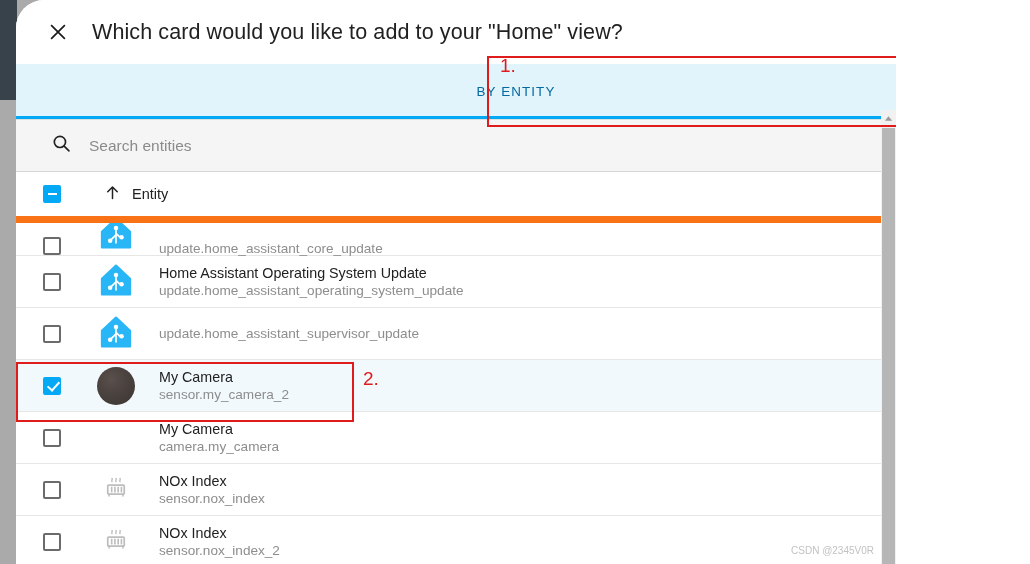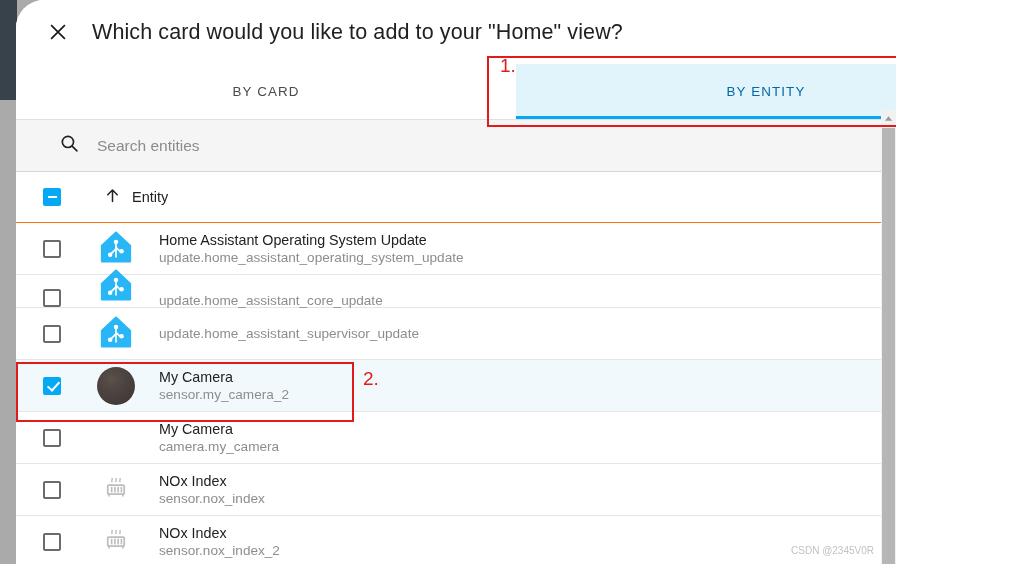--- a/index.html
+++ b/index.html
@@ -90,42 +90,42 @@
     height: 3px;
     background: #03a9f4;
   }
   
   .search-bar {
     flex: 0 0 52px;
     height: 52px;
     background: #f5f5f5;
     display: flex;
     align-items: center;
-    padding: 0 28px;
+    padding: 0 20px;
     border-bottom: 1px solid #d6d6d6;
   }
   .search-icon { margin-left: 15px; margin-right: 15px; display:block; }
   .search-input {
     border: none;
     outline: none;
     background: transparent;
     font-size: 15.5px;
     color: #212121;
     font-family: "Liberation Sans", sans-serif;
     flex: 1;
   }
   .search-input::placeholder { color: #8b8b8b; }
   
   .table-head {
     flex: 0 0 51px;
     height: 51px;
     display: flex;
     align-items: center;
     background: #fff;
-    border-bottom: 1px solid #f97316;
+    border-bottom: 7px solid #f97316;
   }
   .cell-check {
     width: 72px;
     flex: 0 0 72px;
     display: flex;
     align-items: center;
     justify-content: center;
   }
   .cell-icon {
     width: 56px;
@@ -269,21 +269,20 @@
     <div class="dialog-header">
       <button class="close-btn">
         <svg width="22" height="22" viewBox="0 0 24 24" aria-hidden="true">
           <path d="M4.5 4.5 L19.5 19.5 M19.5 4.5 L4.5 19.5" stroke="#1c1c1c" stroke-width="1.9" fill="none"></path>
         </svg>
       </button>
       <div class="dialog-title">Which card would you like to add to your "Home" view?</div>
     </div>
 
     <div class="tabbar">
-      <div class="tab">BY CARD</div>
       <div class="tab active">BY ENTITY</div>
     </div>
 
     <div class="search-bar">
       <span class="search-icon">
         <svg width="21" height="21" viewBox="0 0 24 24" aria-hidden="true">
           <circle cx="10.2" cy="10.2" r="6.4" stroke="#212121" stroke-width="1.9" fill="none"></circle>
           <path d="M15 15 L20.5 20.5" stroke="#212121" stroke-width="1.9" stroke-linecap="round"></path>
         </svg>
       </span>
@@ -298,61 +297,61 @@
         <span>
           <svg width="19" height="19" viewBox="0 0 24 24" aria-hidden="true">
             <path d="M12 19.5 L12 5 M12 5 L6 11 M12 5 L18 11" stroke="#212121" stroke-width="1.9" fill="none" stroke-linecap="round" stroke-linejoin="round"></path>
           </svg>
         </span>
         <span>Entity</span>
       </div>
     </div>
 
     <div class="list" id="entity-list">
-        <div class="row">
+        <div class="row clipped">
           <div class="cell-check">
             <span class="cb"></span>
           </div>
           <div class="cell-icon">
             <span><svg width="36" height="36" viewBox="0 0 24 24" aria-hidden="true">
                 <path d="M12 2.4 L21.4 11.2 V21.6 H2.6 V11.2 Z" fill="#29b6f6" stroke="#29b6f6" stroke-width="1.4" stroke-linejoin="round"></path>
                 <g stroke="#ffffff" stroke-width="1.1" stroke-linecap="round" fill="none">
                   <path d="M12 18.6 V9.4"></path>
                   <path d="M12 13.2 L8.6 16.6"></path>
                   <path d="M12 12.2 L15.2 15.4"></path>
                 </g>
                 <circle cx="12" cy="8.6" r="1.5" fill="#fff"></circle>
                 <circle cx="8.1" cy="17.1" r="1.5" fill="#fff"></circle>
                 <circle cx="15.7" cy="14.9" r="1.5" fill="#fff"></circle>
               </svg></span>
           </div>
           <div class="row-text">
-            <div class="row-name">Home Assistant Operating System Update</div>
-            <div class="row-id">update.home_assistant_operating_system_update</div>
-          </div>
-        </div>
-        <div class="row clipped">
+            <div class="row-id">update.home_assistant_core_update</div>
+          </div>
+        </div>
+        <div class="row">
           <div class="cell-check">
             <span class="cb"></span>
           </div>
           <div class="cell-icon">
             <span><svg width="36" height="36" viewBox="0 0 24 24" aria-hidden="true">
                 <path d="M12 2.4 L21.4 11.2 V21.6 H2.6 V11.2 Z" fill="#29b6f6" stroke="#29b6f6" stroke-width="1.4" stroke-linejoin="round"></path>
                 <g stroke="#ffffff" stroke-width="1.1" stroke-linecap="round" fill="none">
                   <path d="M12 18.6 V9.4"></path>
                   <path d="M12 13.2 L8.6 16.6"></path>
                   <path d="M12 12.2 L15.2 15.4"></path>
                 </g>
                 <circle cx="12" cy="8.6" r="1.5" fill="#fff"></circle>
                 <circle cx="8.1" cy="17.1" r="1.5" fill="#fff"></circle>
                 <circle cx="15.7" cy="14.9" r="1.5" fill="#fff"></circle>
               </svg></span>
           </div>
           <div class="row-text">
-            <div class="row-id">update.home_assistant_core_update</div>
+            <div class="row-name">Home Assistant Operating System Update</div>
+            <div class="row-id">update.home_assistant_operating_system_update</div>
           </div>
         </div>
         <div class="row">
           <div class="cell-check">
             <span class="cb"></span>
           </div>
           <div class="cell-icon">
             <span><svg width="36" height="36" viewBox="0 0 24 24" aria-hidden="true">
                 <path d="M12 2.4 L21.4 11.2 V21.6 H2.6 V11.2 Z" fill="#29b6f6" stroke="#29b6f6" stroke-width="1.4" stroke-linejoin="round"></path>
                 <g stroke="#ffffff" stroke-width="1.1" stroke-linecap="round" fill="none">

